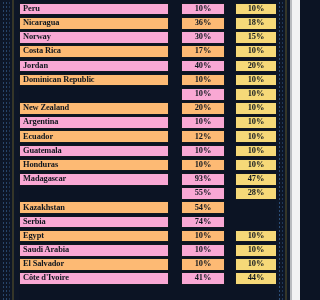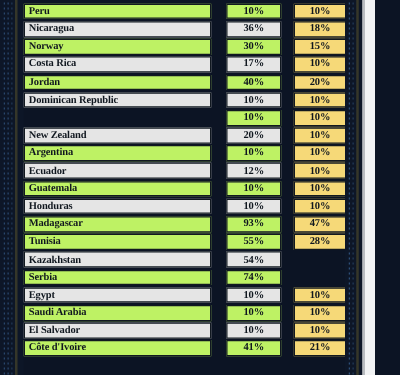--- a/index.html
+++ b/index.html
@@ -129,23 +129,23 @@
   .cell-pct2 {
     position: absolute;
     left: 235px;
     width: 42px;
     justify-content: center;
     background: #f6d978;
     border-color: #12181f;
   }
 
   .row.blue .cell-name,
-  .row.blue .cell-pct1 { background: #bef264; }
+  .row.blue .cell-pct1 { background: #f9a8d4; }
   .row.white .cell-name,
-  .row.white .cell-pct1 { background: #e5e5e5; }
+  .row.white .cell-pct1 { background: #fdba74; }
 </style>
 </head>
 <body>
 
 <div id="app">
 
   <div class="gutter-left">
     <div class="dot-rule r1"></div>
     <div class="dot-rule r2"></div>
     <div class="dot-rule r3"></div>
@@ -211,21 +211,20 @@
         <div class="cell cell-name">Honduras</div>
         <div class="cell cell-pct1">10%</div>
         <div class="cell cell-pct2">10%</div>
       </div>
       <div class="row blue">
         <div class="cell cell-name">Madagascar</div>
         <div class="cell cell-pct1">93%</div>
         <div class="cell cell-pct2">47%</div>
       </div>
       <div class="row blue">
-        <div class="cell cell-name">Tunisia</div>
         <div class="cell cell-pct1">55%</div>
         <div class="cell cell-pct2">28%</div>
       </div>
       <div class="row white">
         <div class="cell cell-name">Kazakhstan</div>
         <div class="cell cell-pct1">54%</div>
       </div>
       <div class="row blue">
         <div class="cell cell-name">Serbia</div>
         <div class="cell cell-pct1">74%</div>
@@ -241,21 +240,21 @@
         <div class="cell cell-pct2">10%</div>
       </div>
       <div class="row white">
         <div class="cell cell-name">El Salvador</div>
         <div class="cell cell-pct1">10%</div>
         <div class="cell cell-pct2">10%</div>
       </div>
       <div class="row blue">
         <div class="cell cell-name">Côte d'Ivoire</div>
         <div class="cell cell-pct1">41%</div>
-        <div class="cell cell-pct2">21%</div>
+        <div class="cell cell-pct2">44%</div>
       </div>
     </div>
 
   <div class="gutter-right">
     <div class="dot-rule r1"></div>
     <div class="dot-rule r2"></div>
     <div class="solid-rule"></div>
   </div>
 
   <div class="page-edge">

